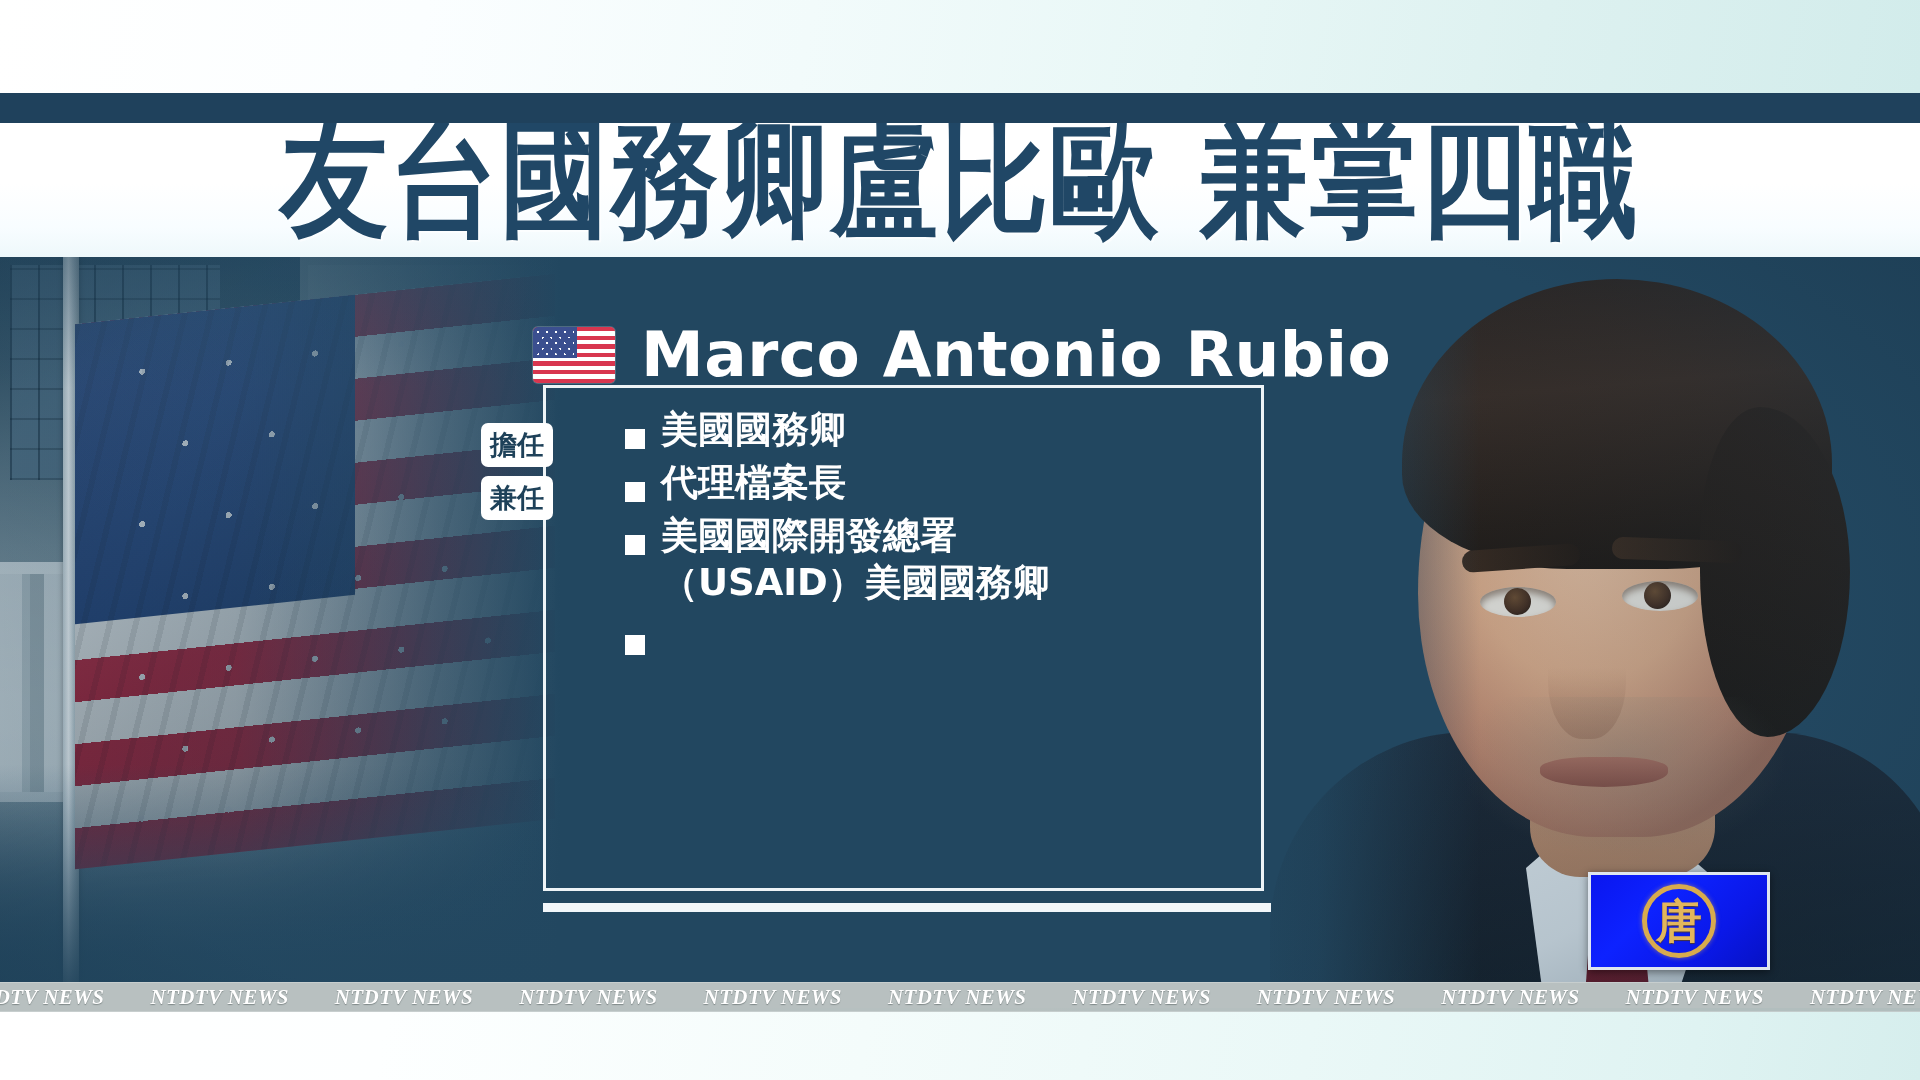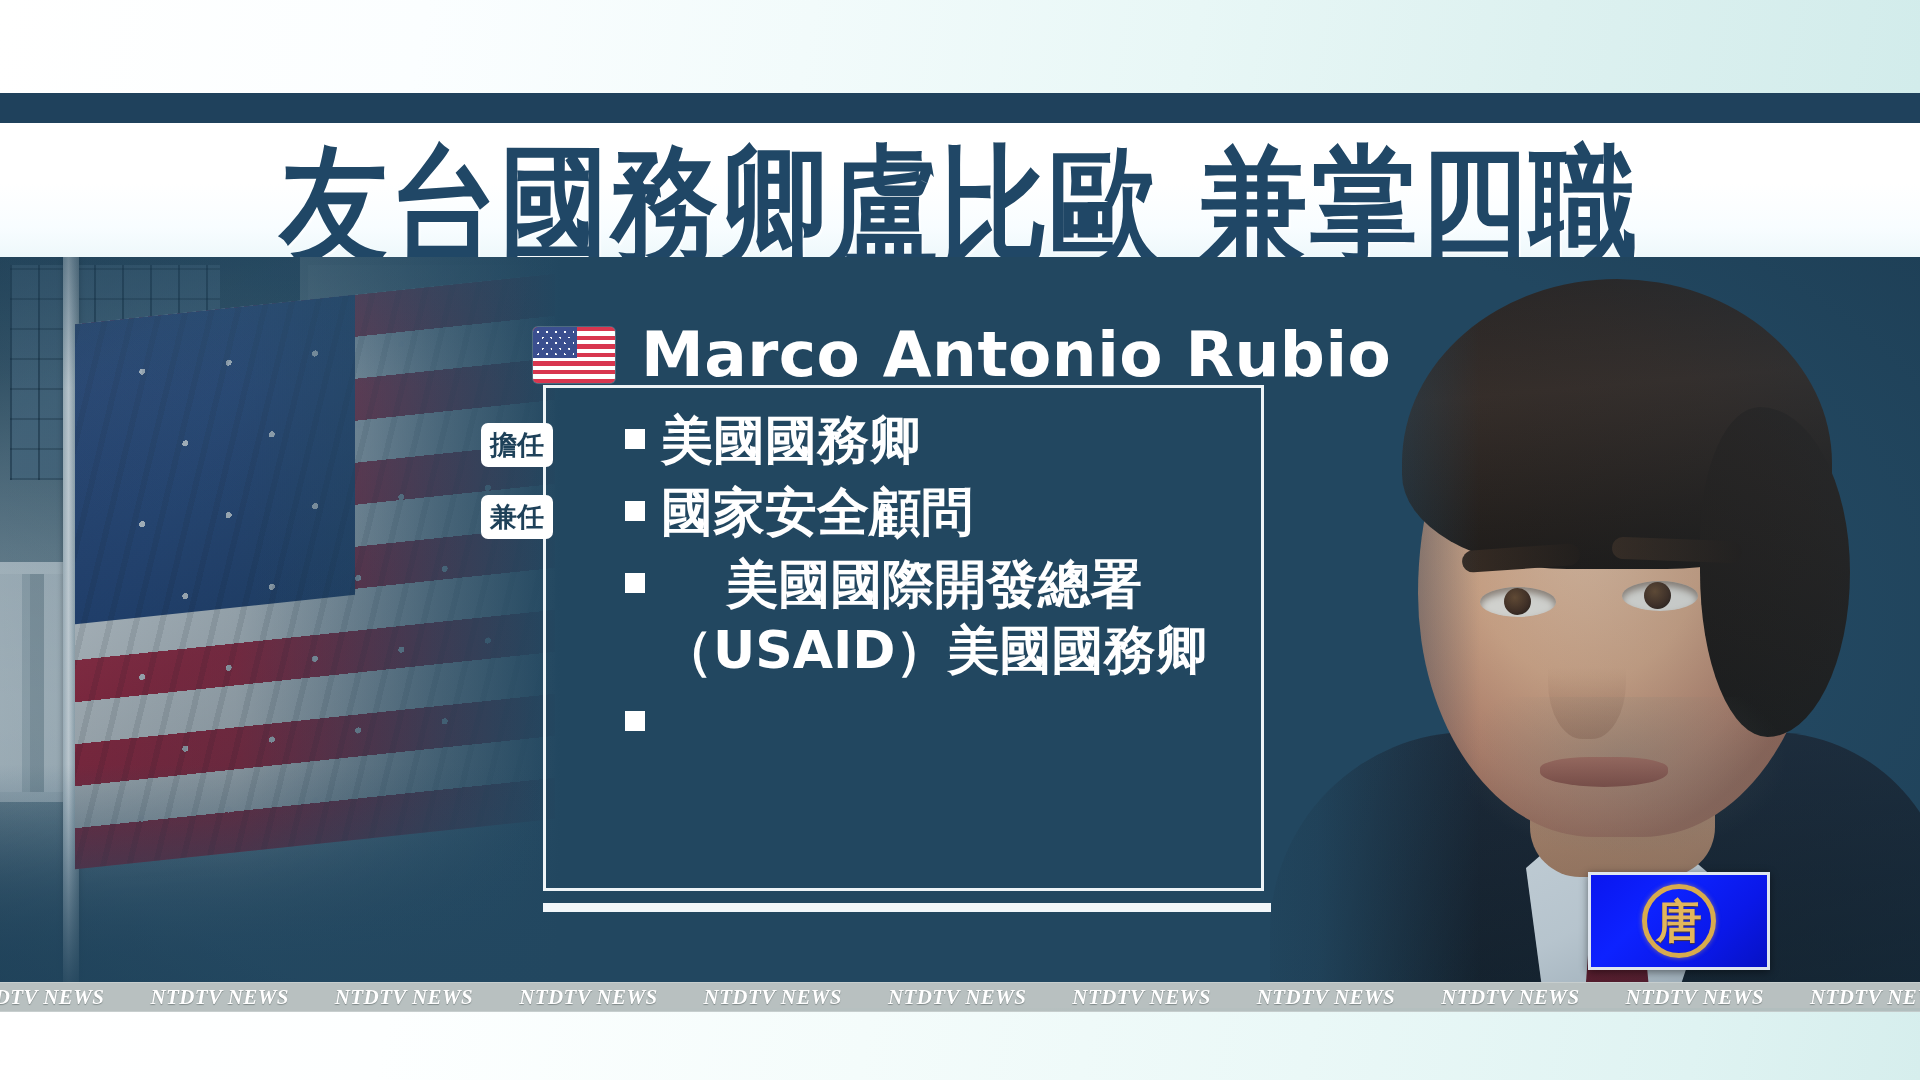--- a/index.html
+++ b/index.html
@@ -30,21 +30,21 @@
   
   .top-rule {
     position:absolute; left:0; top:93px; width:1920px; height:30px;
     background:#1f415c;
   }
 
   
   .headline-band {
     position:absolute; left:0; top:123px; width:1920px; height:134px;
     background:linear-gradient(180deg,#ffffff 0%,#ffffff 45%,#f8fdff 78%,#eef8fb 100%);
-    display:flex; align-items:flex-end; justify-content:center;
+    display:flex; align-items:flex-start; justify-content:center;
     overflow:hidden;
   }
   .headline-text {
     font-family:"DejaVu Sans", sans-serif;
     font-weight:700;
     font-size:108px;
     line-height:1;
     letter-spacing:2px;
     color:#204766;
     white-space:nowrap;
@@ -344,25 +344,24 @@
   .role-bullet {
     flex:none;
     width:20px; height:20px;
     background:#ffffff;
     margin-top:22px;
     margin-right:16px;
   }
   .role-text {
     font-family:"DejaVu Sans", sans-serif;
     font-weight:700;
-    font-size:52px;
+    font-size:37px;
     line-height:1.27;
     color:#ffffff;
     letter-spacing:0px;
-    text-align:center;
   }
   .role-text .sub-line { display:block; }
 
   .role-tag {
     position:absolute; left:-62px; top:16px;
     background:#ffffff;
     color:#1e4159;
     font-family:"DejaVu Sans", sans-serif;
     font-weight:700;
     font-size:27px;
@@ -503,21 +502,21 @@
       <div class="role-bullet"></div>
       <div class="role-text">
         <span class="sub-line">美國國務卿</span>
       </div>
     </div>
 
     <div class="role-item">
       <div class="role-tag">兼任</div>
       <div class="role-bullet"></div>
       <div class="role-text">
-        <span class="sub-line">國家安全顧問</span>
+        <span class="sub-line">代理檔案長</span>
       </div>
     </div>
 
     <div class="role-item">
       <div class="role-bullet"></div>
       <div class="role-text">
         <span class="sub-line">美國國際開發總署</span>
         <span class="sub-line">（USAID）美國國務卿</span>
       </div>
     </div>

